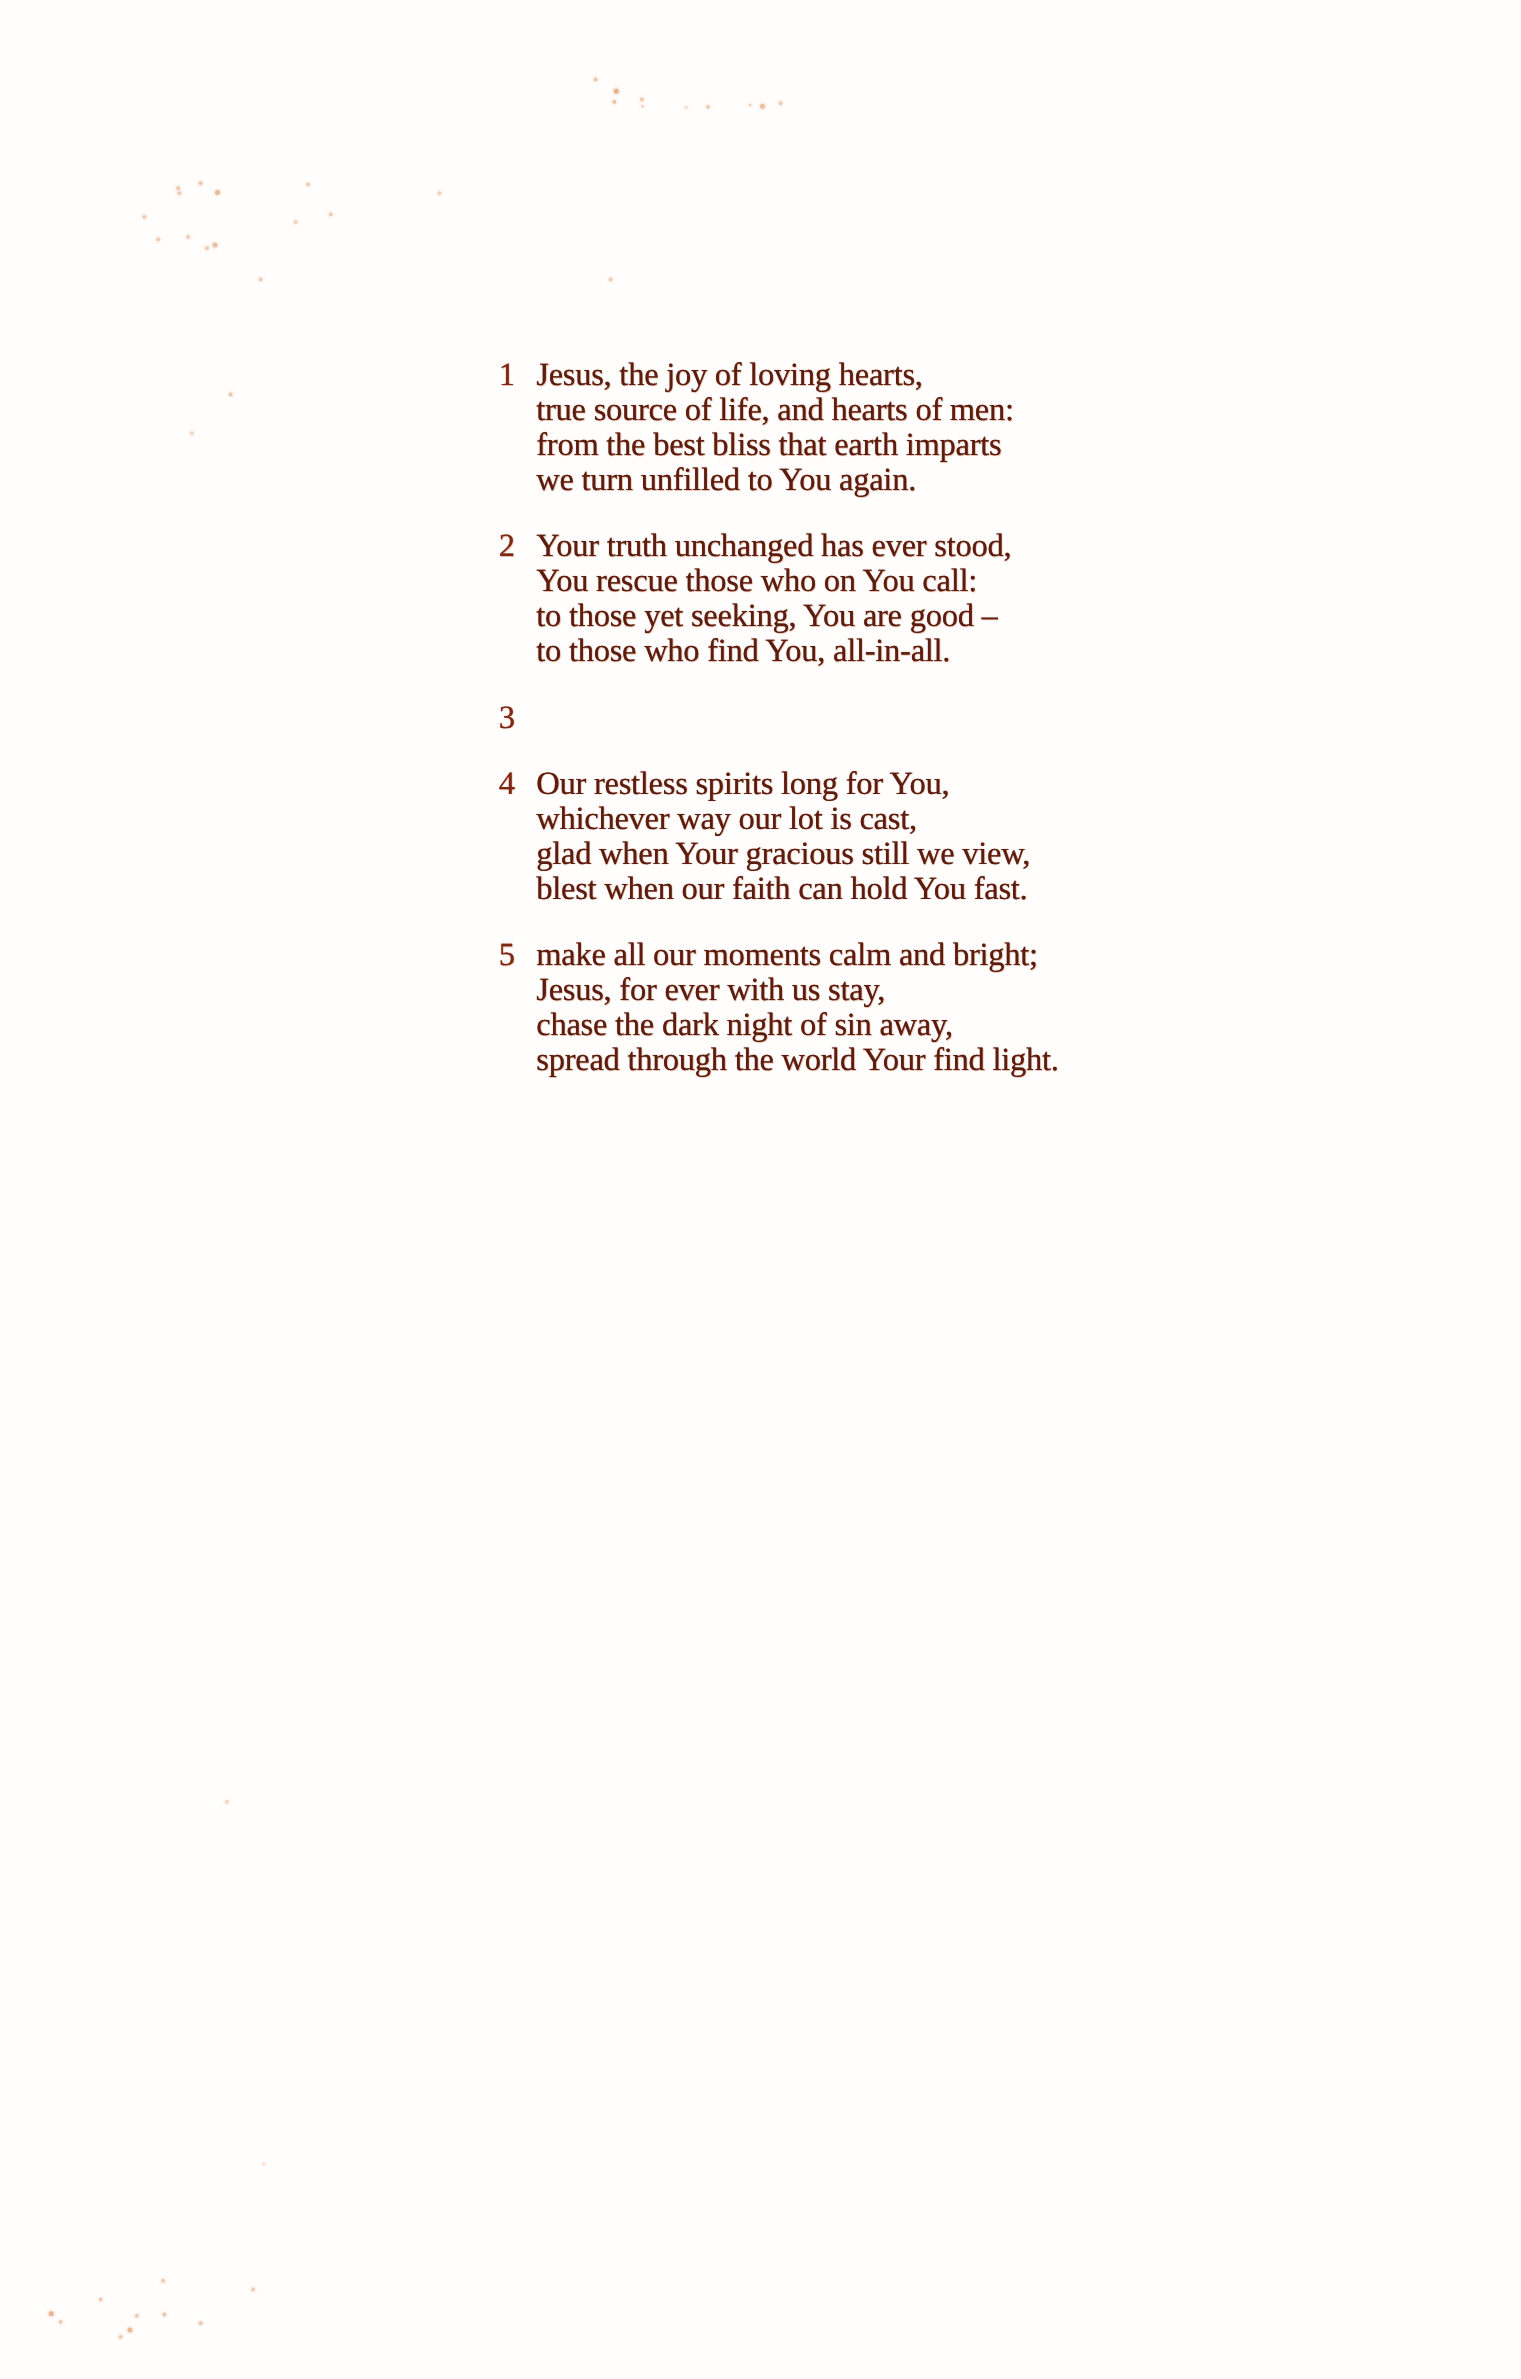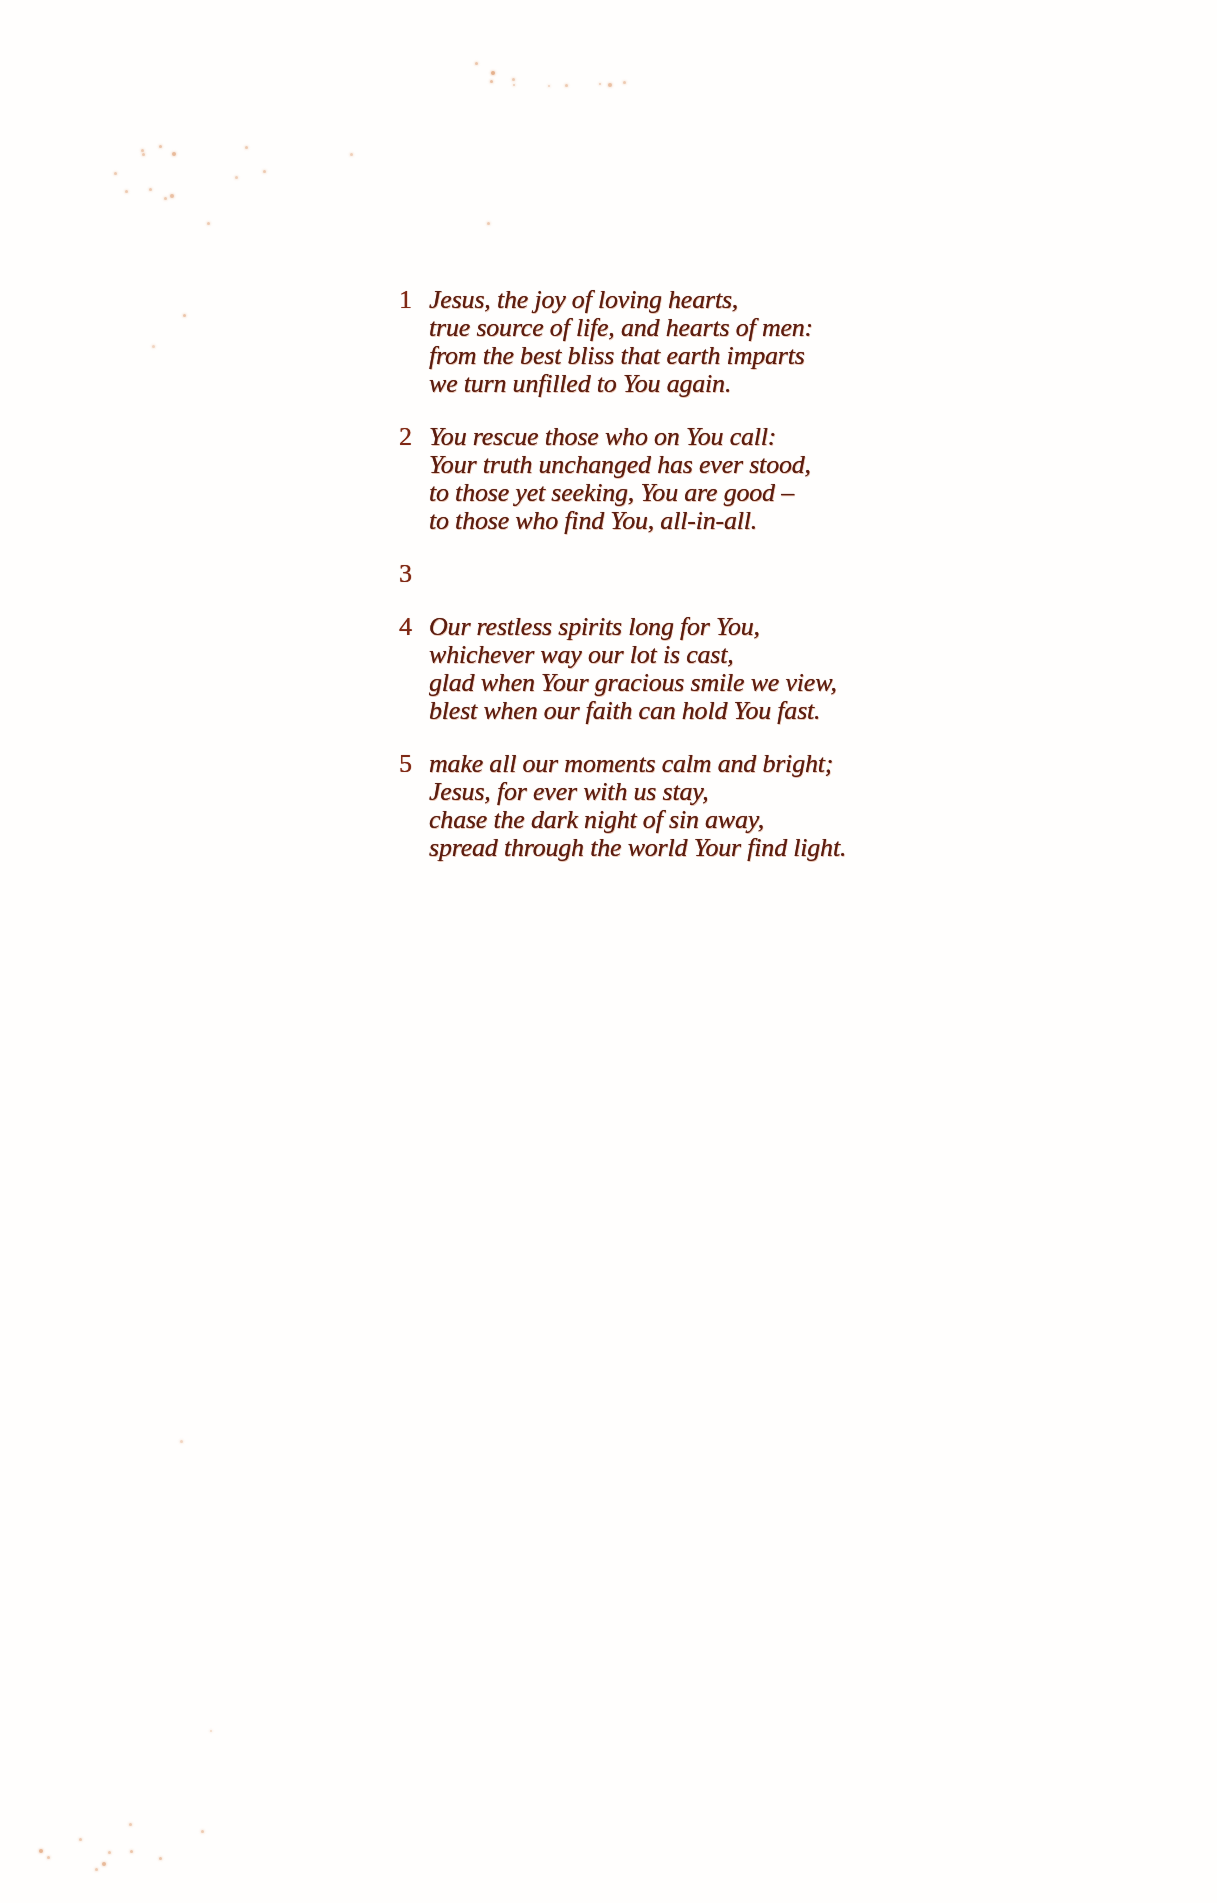--- a/index.html
+++ b/index.html
@@ -33,21 +33,20 @@
   }
   .stanza-lines {
     color: #5a1d10;
   }
   .hymn-line {
     font-size: 26px;
     line-height: 28px;
     letter-spacing: -0.2px;
     white-space: pre;
     text-shadow: 0 0 0.7px rgba(120, 40, 18, 0.9), 0.7px 0.5px 0.5px rgba(205, 95, 45, 0.32);
-    font-style: italic;
   }
   .speck {
     position: absolute;
     border-radius: 50%;
     pointer-events: none;
   }
 </style>
 </head>
 <body>
 
@@ -99,35 +98,35 @@
         <div class="stanza-lines">
           <div class="hymn-line">Jesus, the joy of loving hearts,</div>
           <div class="hymn-line">true source of life, and hearts of men:</div>
           <div class="hymn-line">from the best bliss that earth imparts</div>
           <div class="hymn-line">we turn unfilled to You again.</div>
         </div>
       </div>
       <div class="stanza">
         <span class="stanza-number">2</span>
         <div class="stanza-lines">
+          <div class="hymn-line">Your truth unchanged has ever stood,</div>
           <div class="hymn-line">You rescue those who on You call:</div>
-          <div class="hymn-line">Your truth unchanged has ever stood,</div>
           <div class="hymn-line">to those yet seeking, You are good –</div>
           <div class="hymn-line">to those who find You, all-in-all.</div>
         </div>
       </div>
       <div class="stanza">
         <span class="stanza-number">3</span>
       </div>
       <div class="stanza">
         <span class="stanza-number">4</span>
         <div class="stanza-lines">
           <div class="hymn-line">Our restless spirits long for You,</div>
           <div class="hymn-line">whichever way our lot is cast,</div>
-          <div class="hymn-line">glad when Your gracious smile we view,</div>
+          <div class="hymn-line">glad when Your gracious still we view,</div>
           <div class="hymn-line">blest when our faith can hold You fast.</div>
         </div>
       </div>
       <div class="stanza">
         <span class="stanza-number">5</span>
         <div class="stanza-lines">
           <div class="hymn-line">make all our moments calm and bright;</div>
           <div class="hymn-line">Jesus, for ever with us stay,</div>
           <div class="hymn-line">chase the dark night of sin away,</div>
           <div class="hymn-line">spread through the world Your find light.</div>

